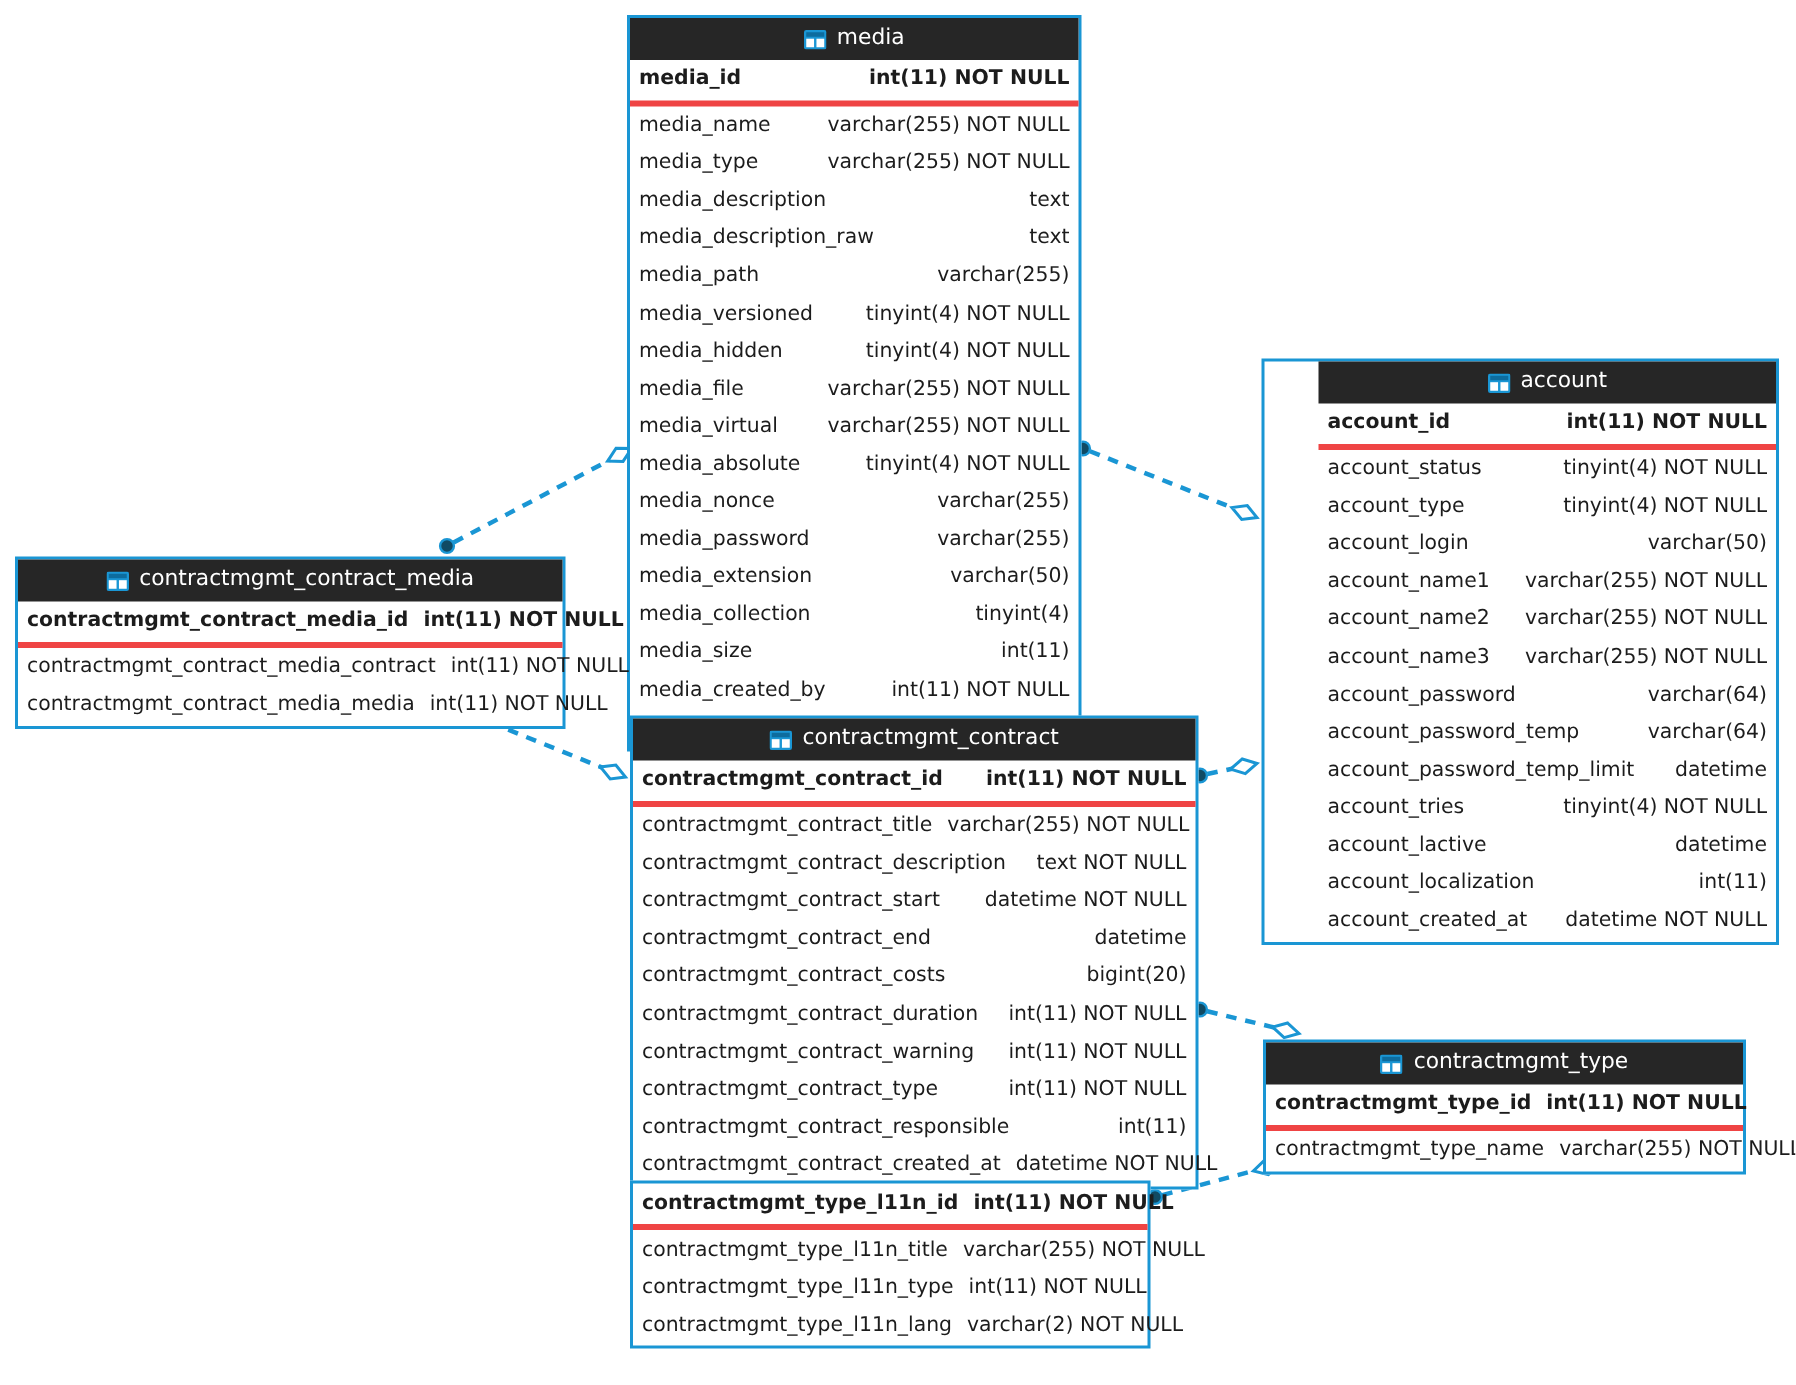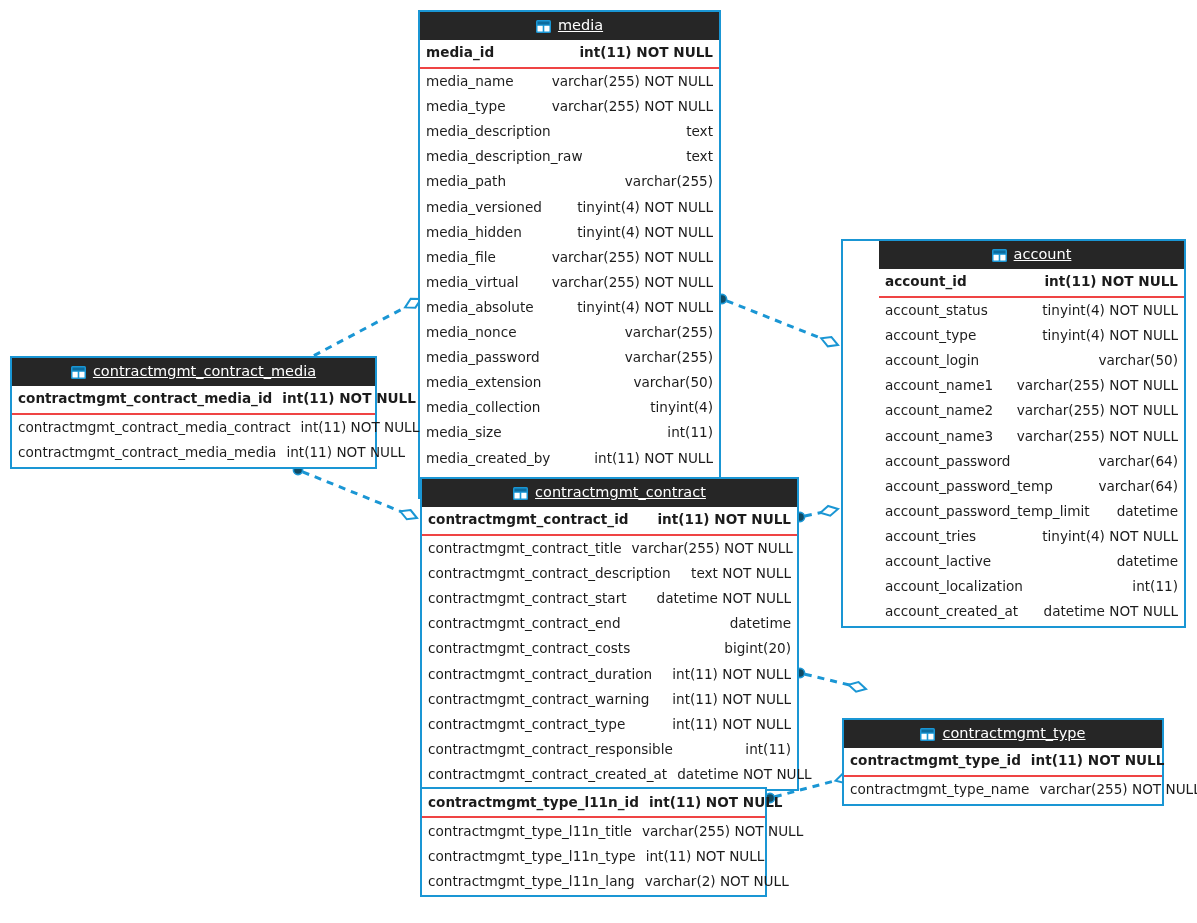--- a/index.html
+++ b/index.html
@@ -39,32 +39,31 @@
     color: #ffffff;
     font-size: 14.5px;
     line-height: 1;
     padding: 6px 8px 7px 8px;
     text-align: left;
     display: flex;
     align-items: center;
     justify-content: center;
     gap: 7px;
     white-space: nowrap;
-    text-decoration: underline;
   }
   .tbl-icon {
     width: 15px;
     height: 13px;
     display: inline-block;
     flex: 0 0 auto;
     position: relative;
     top: 1px;
   }
   .pk-section {
-    border-bottom: 2px solid #ef4444;
+    border-bottom: 4px solid #ef4444;
   }
   .attr {
     display: flex;
     align-items: baseline;
     justify-content: space-between;
     font-size: 13.6px;
     line-height: 1;
     padding: 5.5px 6px 6px 6px;
     color: #1c1c1c;
     white-space: nowrap;
@@ -264,21 +263,21 @@
         <div class="attr">
           <span class="aname">account_localization</span>
           <span class="atype">int(11)</span>
         </div>
         <div class="attr">
           <span class="aname">account_created_at</span>
           <span class="atype">datetime NOT NULL</span>
         </div>
       </div>
     </div>
-    <div class="entity" style="left: 10px; top: 356px; width: 367px;">
+    <div class="entity" style="left: 10px; top: 371px; width: 367px;">
       <div class="entity-header">
         <svg viewBox="0 0 15 13" width="15" height="13" class="tbl-icon">
           <rect x="0" y="0" width="15" height="13" rx="1.5" fill="#1a96d4"></rect>
           <rect x="1.5" y="1.5" width="12" height="3" fill="#0d6c9e"></rect>
           <rect x="1.5" y="5.8" width="5.2" height="5.7" fill="#ffffff"></rect>
           <rect x="8.3" y="5.8" width="5.2" height="5.7" fill="#ffffff"></rect>
         </svg>
         <span>contractmgmt_contract_media</span>
       </div>
       <div class="pk-section attr-list">
@@ -350,21 +349,21 @@
         <div class="attr">
           <span class="aname">contractmgmt_contract_responsible</span>
           <span class="atype">int(11)</span>
         </div>
         <div class="attr">
           <span class="aname">contractmgmt_contract_created_at</span>
           <span class="atype">datetime NOT NULL</span>
         </div>
       </div>
     </div>
-    <div class="entity" style="left: 842px; top: 718px; width: 322px;">
+    <div class="entity" style="left: 842px; top: 693px; width: 322px;">
       <div class="entity-header">
         <svg viewBox="0 0 15 13" width="15" height="13" class="tbl-icon">
           <rect x="0" y="0" width="15" height="13" rx="1.5" fill="#1a96d4"></rect>
           <rect x="1.5" y="1.5" width="12" height="3" fill="#0d6c9e"></rect>
           <rect x="1.5" y="5.8" width="5.2" height="5.7" fill="#ffffff"></rect>
           <rect x="8.3" y="5.8" width="5.2" height="5.7" fill="#ffffff"></rect>
         </svg>
         <span>contractmgmt_type</span>
       </div>
       <div class="pk-section attr-list">

